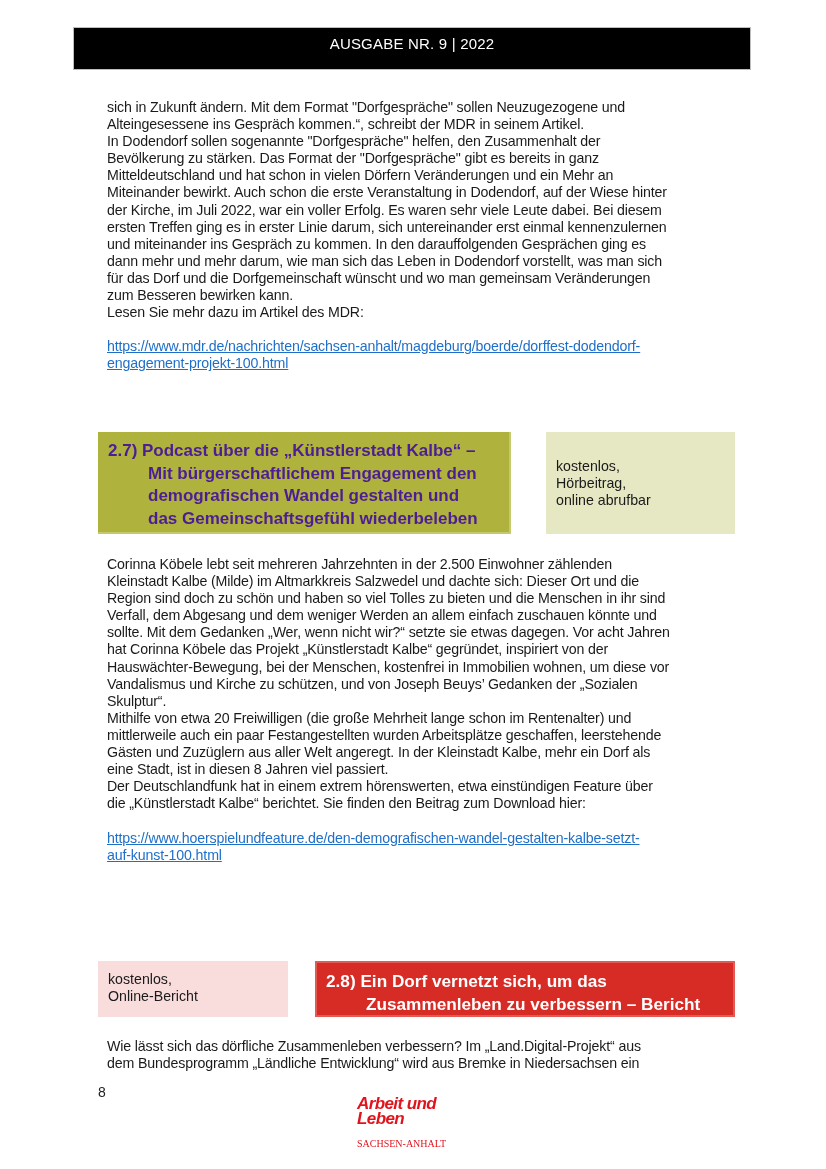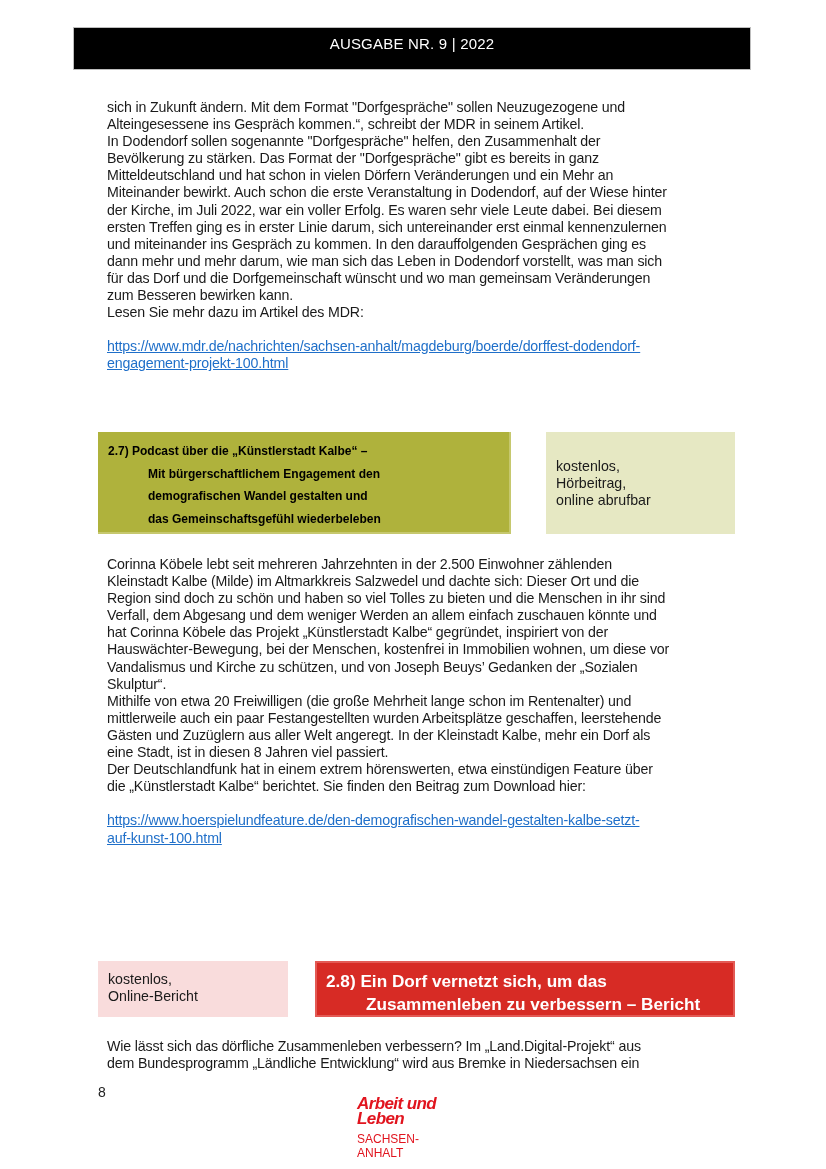--- a/index.html
+++ b/index.html
@@ -15,22 +15,22 @@
     }
     .text-block {
       position: absolute; left: 107px; width: 620px;
       font-size: 14.2px; line-height: 17.1px; letter-spacing: -0.15px;
     }
     .text-block p { margin: 0; }
     .text-block .blank { height: 17.1px; }
     a.link { color: #1f6fc9; text-decoration: underline; }
     .heading-green {
       position: absolute; left: 98px; top: 432px; width: 413px; height: 102px;
-      background: #afb23c; color: #000000; box-sizing: border-box;
-      padding: 8px 8px 0 10px; font-weight: bold; font-size: 12px; line-height: 22.5px;
+      background: #afb23c; color: #4c1d95; box-sizing: border-box;
+      padding: 8px 8px 0 10px; font-weight: bold; font-size: 17px; line-height: 22.5px;
       border-right: 2px solid #c6c86e; border-bottom: 2px solid #c6c86e;
     }
     .heading-green .first, .heading-red .first { display: block; }
     .heading-green .indent { display: block; padding-left: 40px; }
     .info-green {
       position: absolute; left: 546px; top: 432px; width: 189px; height: 102px;
       background: #e6e8c3; box-sizing: border-box; padding: 26px 0 0 10px;
       font-size: 14.2px; line-height: 17px;
     }
     .info-red {
@@ -49,21 +49,21 @@
       position: absolute; left: 98px; top: 1084px; font-size: 14px; color: #222;
     }
     .logo {
       position: absolute; left: 357px; top: 1096px; width: 100px;
     }
     .logo .l1, .logo .l2 {
       display: block; color: #e1141e; font-weight: bold; font-style: italic;
       font-size: 17px; line-height: 15px; letter-spacing: -0.6px;
     }
     .logo .l3 {
-      display: block; color: #e1141e; font-size: 12px; margin-top: 6px; letter-spacing: 0;
+      display: block; color: #e1141e; font-size: 10px; margin-top: 12px; letter-spacing: 0; font-family: Liberation Serif, serif;
     }
   </style>
 </head>
 <body>
 
 <div class="header-bar">
   <span>AUSGABE NR. 9 | 2022</span>
 </div>
 
 <div class="text-block" style="top: 99px;">
@@ -98,20 +98,21 @@
   <div>kostenlos,</div>
   <div>Hörbeitrag,</div>
   <div>online abrufbar</div>
 </div>
 
 <div class="text-block" style="top: 556px;">
   <p>Corinna Köbele lebt seit mehreren Jahrzehnten in der 2.500 Einwohner zählenden</p>
   <p>Kleinstadt Kalbe (Milde) im Altmarkkreis Salzwedel und dachte sich: Dieser Ort und die</p>
   <p>Region sind doch zu schön und haben so viel Tolles zu bieten und die Menschen in ihr sind</p>
   <p>Verfall, dem Abgesang und dem weniger Werden an allem einfach zuschauen könnte und</p>
+  <p>sollte. Mit dem Gedanken „Wer, wenn nicht wir?“ setzte sie etwas dagegen. Vor acht Jahren</p>
   <p>hat Corinna Köbele das Projekt „Künstlerstadt Kalbe“ gegründet, inspiriert von der</p>
   <p>Hauswächter-Bewegung, bei der Menschen, kostenfrei in Immobilien wohnen, um diese vor</p>
   <p>Vandalismus und Kirche zu schützen, und von Joseph Beuys’ Gedanken der „Sozialen</p>
   <p>Skulptur“.</p>
   <p>Mithilfe von etwa 20 Freiwilligen (die große Mehrheit lange schon im Rentenalter) und</p>
   <p>mittlerweile auch ein paar Festangestellten wurden Arbeitsplätze geschaffen, leerstehende</p>
   <p>Gästen und Zuzüglern aus aller Welt angeregt. In der Kleinstadt Kalbe, mehr ein Dorf als</p>
   <p>eine Stadt, ist in diesen 8 Jahren viel passiert.</p>
   <p>Der Deutschlandfunk hat in einem extrem hörenswerten, etwa einstündigen Feature über</p>
   <p>die „Künstlerstadt Kalbe“ berichtet. Sie finden den Beitrag zum Download hier:</p>

